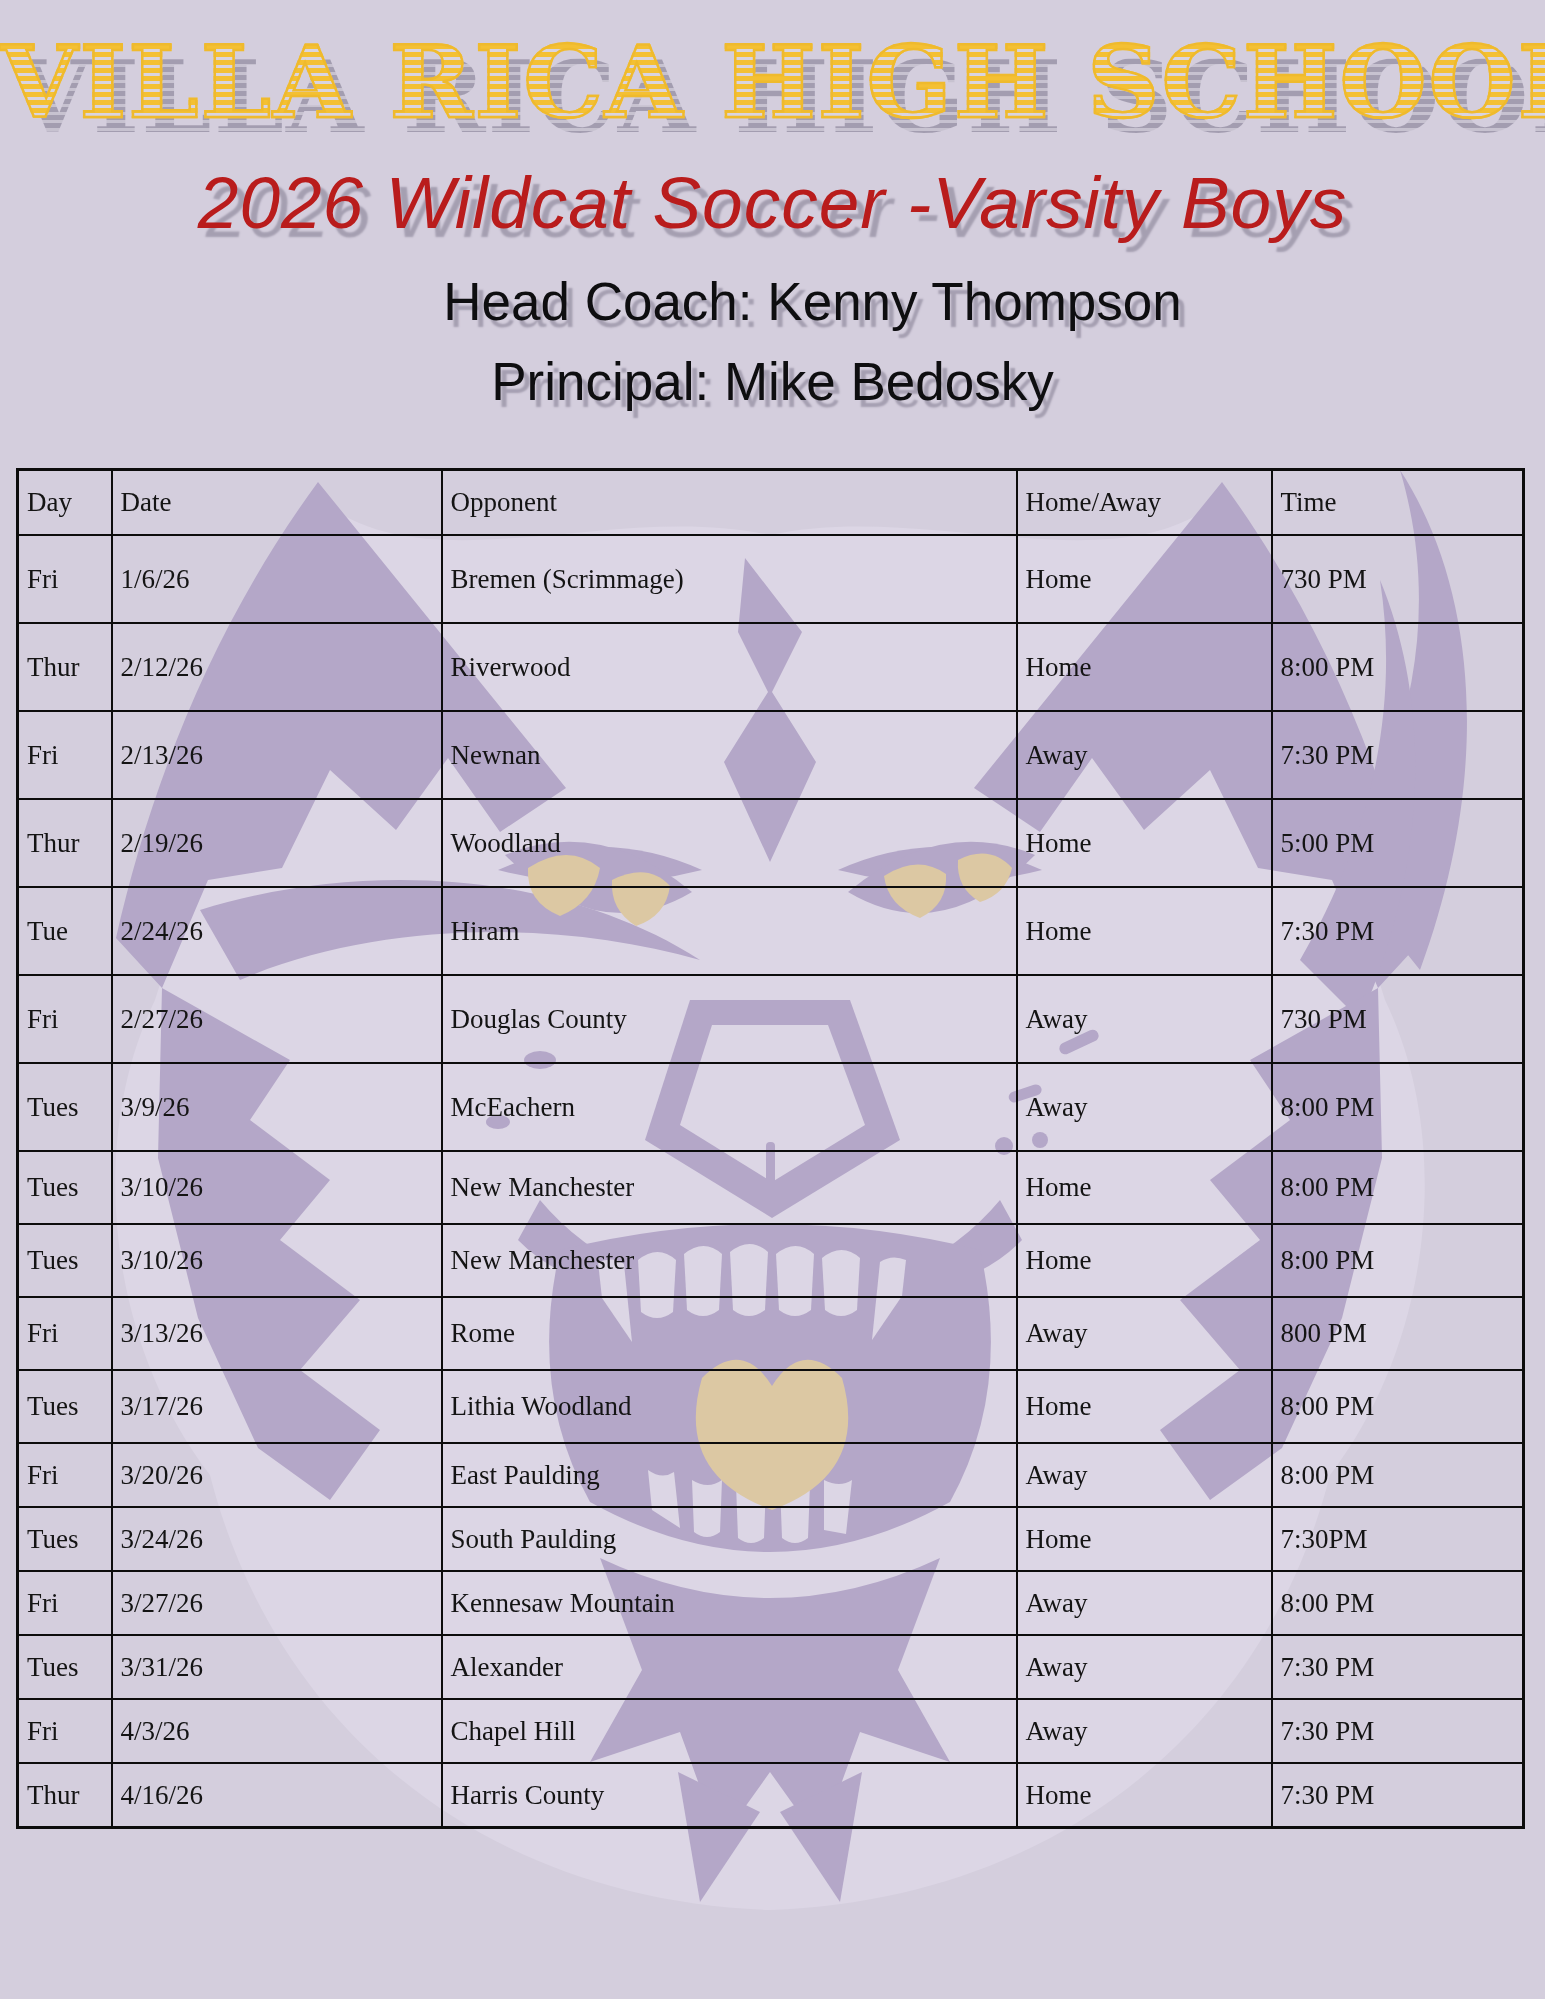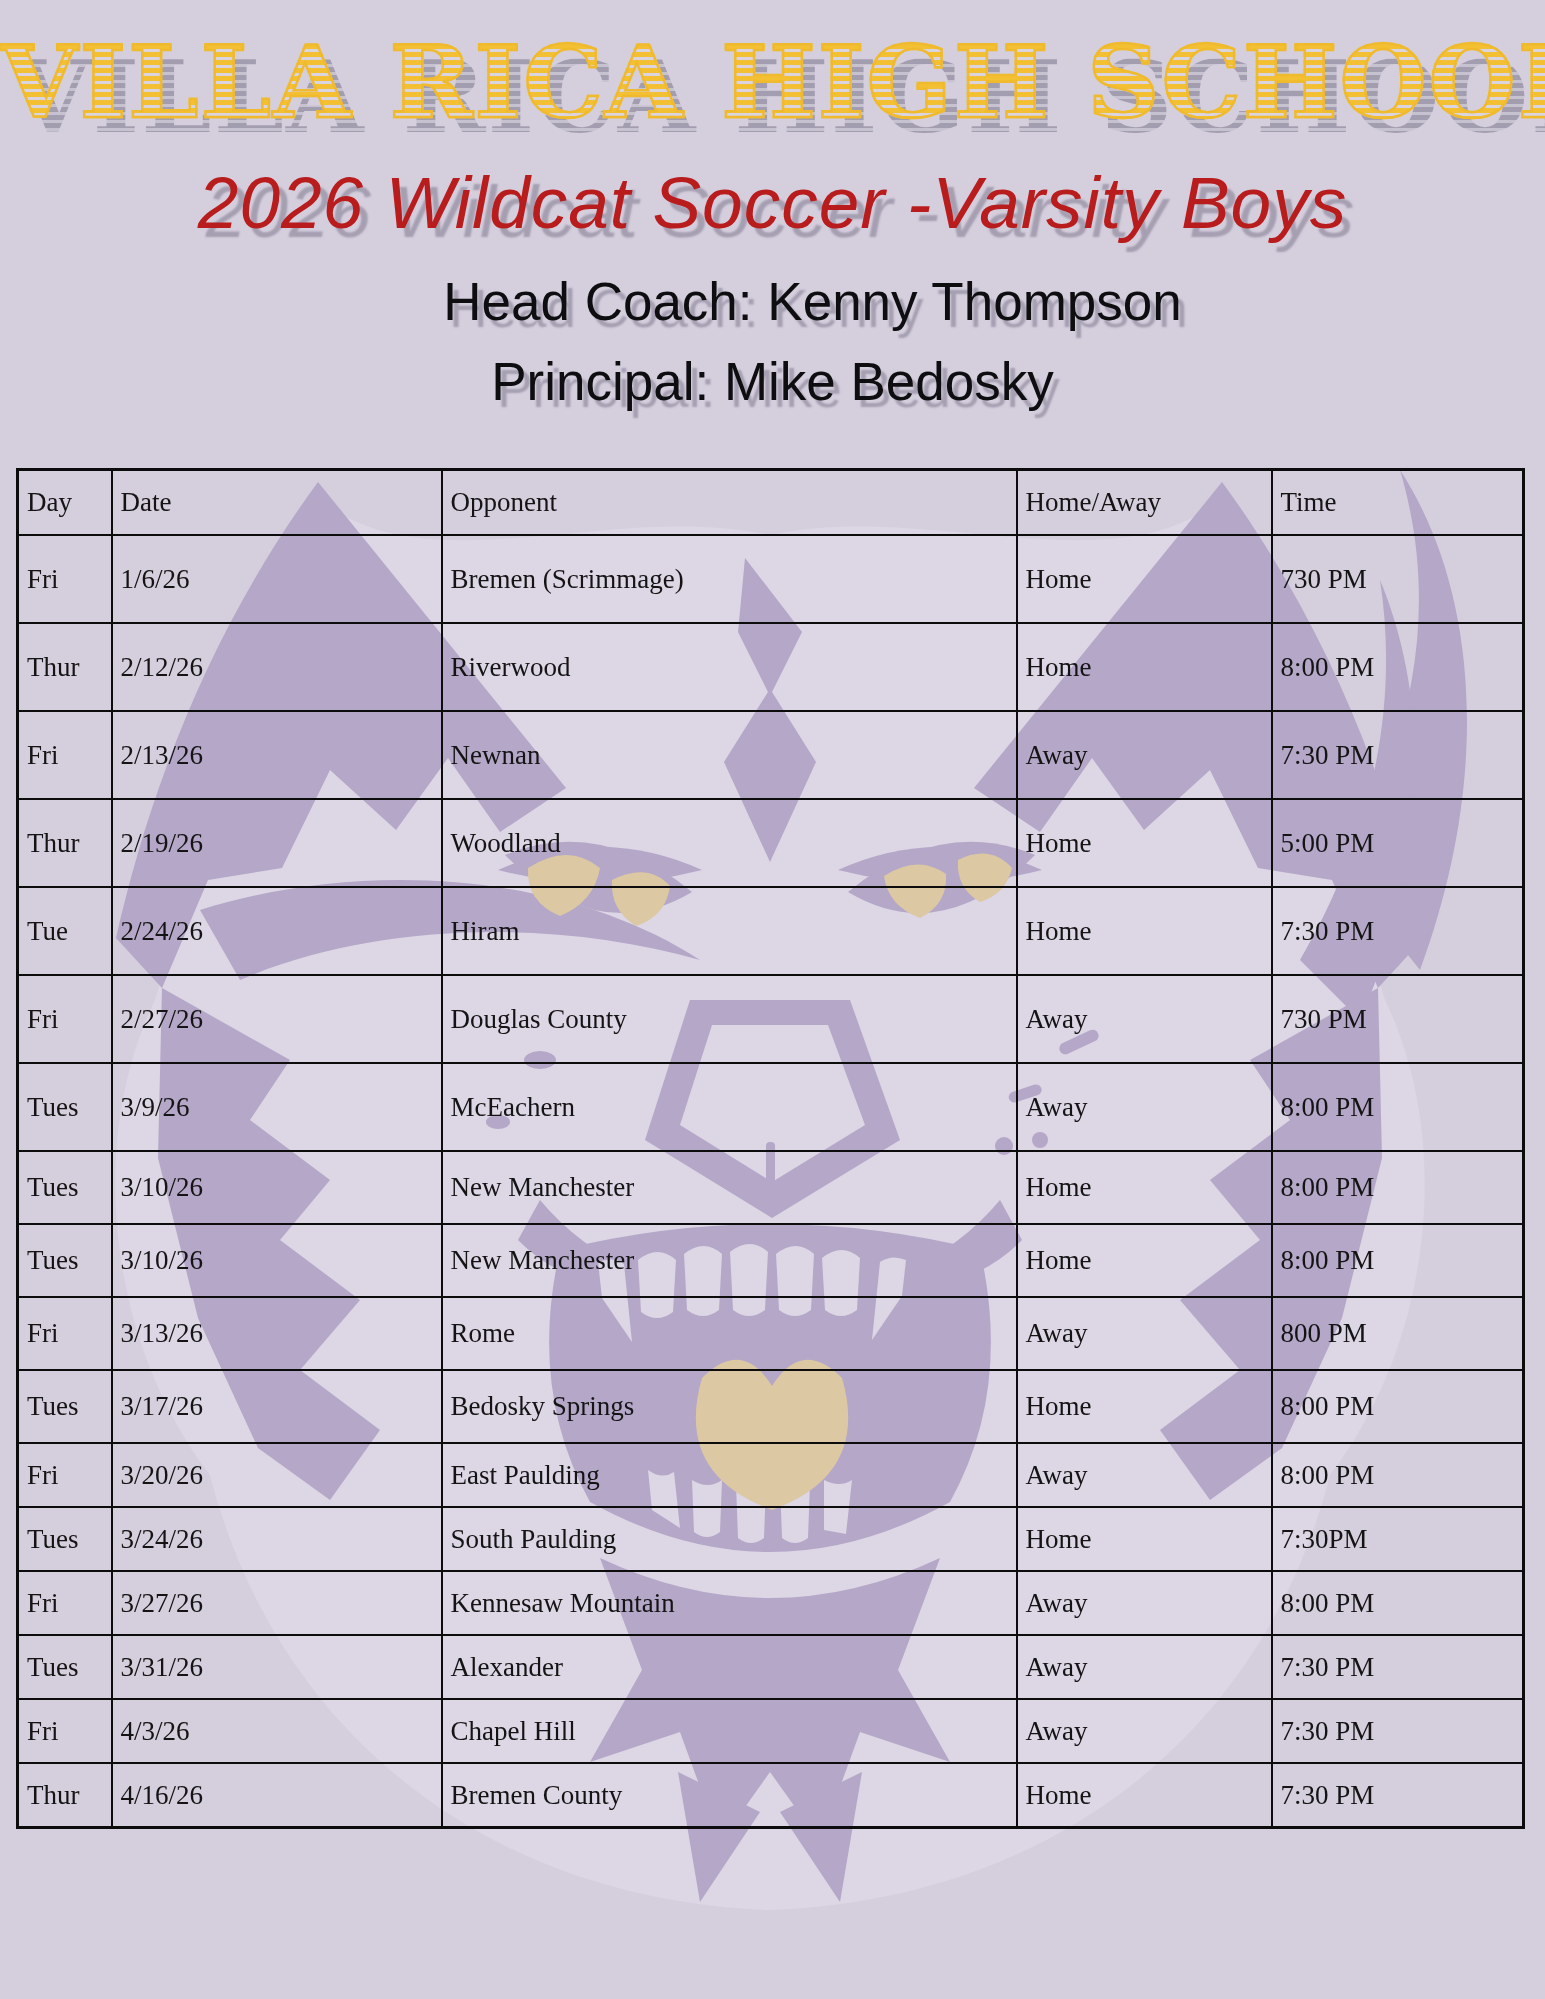--- a/index.html
+++ b/index.html
@@ -228,21 +228,21 @@
         <tr>
           <td>Fri</td>
           <td>3/13/26</td>
           <td>Rome</td>
           <td>Away</td>
           <td>800 PM</td>
         </tr>
         <tr>
           <td>Tues</td>
           <td>3/17/26</td>
-          <td>Bedosky Springs</td>
+          <td>Lithia Woodland</td>
           <td>Home</td>
           <td>8:00 PM</td>
         </tr>
         <tr>
           <td>Fri</td>
           <td>3/20/26</td>
           <td>East Paulding</td>
           <td>Away</td>
           <td>8:00 PM</td>
         </tr>
@@ -270,20 +270,20 @@
         <tr>
           <td>Fri</td>
           <td>4/3/26</td>
           <td>Chapel Hill</td>
           <td>Away</td>
           <td>7:30 PM</td>
         </tr>
         <tr>
           <td>Thur</td>
           <td>4/16/26</td>
-          <td>Bremen County</td>
+          <td>Harris County</td>
           <td>Home</td>
           <td>7:30 PM</td>
         </tr>
       </tbody>
   </table>
 
 </div>
 
 </body></html>

